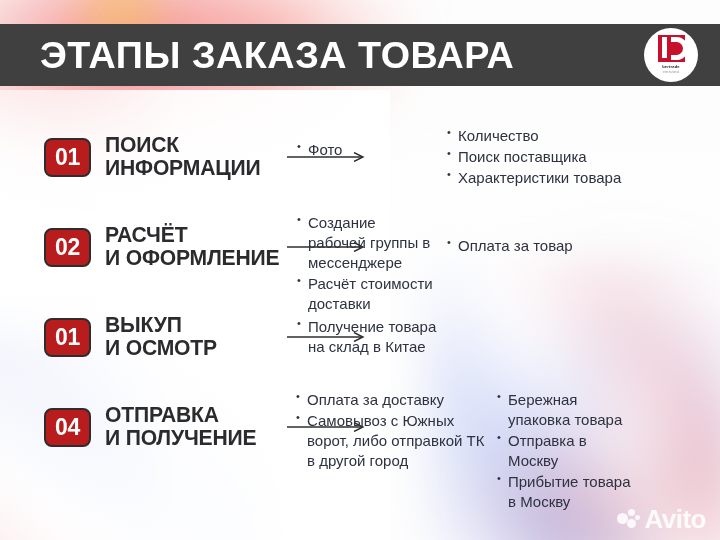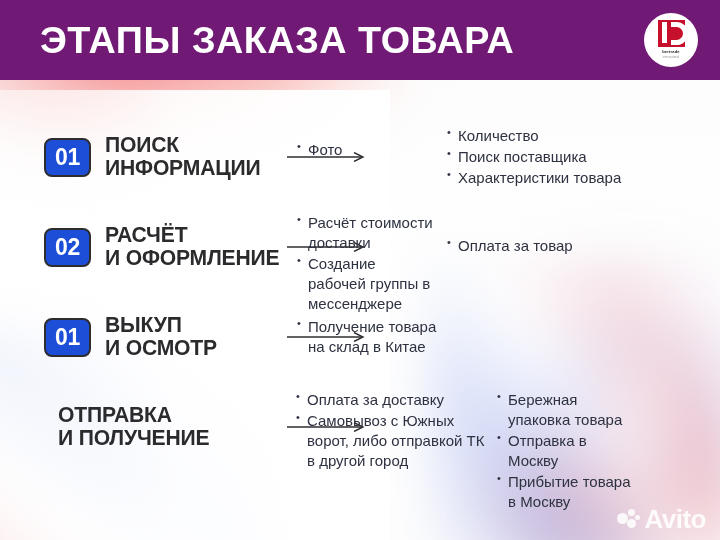--- a/index.html
+++ b/index.html
@@ -78,22 +78,22 @@
     position: absolute; inset: 0;
     background: linear-gradient(180deg, rgba(255,255,255,0) 0%, rgba(255,255,255,.35) 34%, rgba(255,255,255,.62) 55%, rgba(255,255,255,.25) 100%);
   }
   .veil-left {
     position: absolute; left: 0; top: 90px; width: 390px; height: 450px;
     background: linear-gradient(90deg, rgba(255,255,255,.55) 0%, rgba(255,255,255,.92) 45%, rgba(255,255,255,.98) 100%);
   }
 
   
   .header-bar {
-    position: absolute; left: 0; top: 0; width: 720px; height: 80px;
-    background: #701a75;
+    position: absolute; left: 0; top: 24px; width: 720px; height: 62px;
+    background: #404040;
     display: flex; align-items: center;
     z-index: 4;
   }
   .header-title {
     margin-left: 40px;
     color: #ffffff;
     font-family: "Liberation Sans Narrow", "Liberation Sans", sans-serif;
     font-size: 37px;
     font-weight: bold;
     letter-spacing: .5px;
@@ -147,21 +147,21 @@
   }
   .step-left {
     width: 286px;
     display: flex; align-items: center;
     padding-left: 44px;
     box-sizing: border-box;
     height: 90px;
   }
   .badge {
     width: 47px; height: 39px;
-    background: #1d4ed8;
+    background: #b91c1c;
     border: 2.5px solid #2d2d30;
     border-radius: 8px;
     display: flex; align-items: center; justify-content: center;
     flex: 0 0 auto;
     box-sizing: border-box;
   }
   .badge span {
     color: #ffffff;
     font-family: "Liberation Sans Narrow", "Liberation Sans", sans-serif;
     font-size: 23px; font-weight: bold; line-height: 1;
@@ -301,22 +301,22 @@
           <div>РАСЧЁТ</div>
           <div>И ОФОРМЛЕНИЕ</div>
         </div>
       </div>
       <svg class="arrow" viewBox="0 0 83 10">
         <line x1="1" y1="5" x2="76" y2="5" stroke="#2e2e32" stroke-width="1.4"></line>
         <polyline points="68,0.5 77,5 68,9.5" fill="none" stroke="#2e2e32" stroke-width="1.4"></polyline>
       </svg>
       <div class="col col-b">
         <ul>
+          <li>Создание рабочей группы в мессенджере</li>
           <li>Расчёт стоимости доставки</li>
-          <li>Создание рабочей группы в мессенджере</li>
         </ul>
       </div>
       <div class="col col-c">
         <ul>
           <li>Оплата за товар</li>
         </ul>
       </div>
     </div>
 
     <div class="step-row r3">
@@ -335,20 +335,23 @@
       </svg>
       <div class="col col-b">
         <ul>
           <li>Получение товара на склад в Китае</li>
         </ul>
       </div>
     </div>
 
     <div class="step-row r4">
       <div class="step-left">
+        <div class="badge">
+          <span>04</span>
+        </div>
         <div class="step-title">
           <div>ОТПРАВКА</div>
           <div>И ПОЛУЧЕНИЕ</div>
         </div>
       </div>
       <svg class="arrow" viewBox="0 0 83 10">
         <line x1="1" y1="5" x2="76" y2="5" stroke="#2e2e32" stroke-width="1.4"></line>
         <polyline points="68,0.5 77,5 68,9.5" fill="none" stroke="#2e2e32" stroke-width="1.4"></polyline>
       </svg>
       <div class="col col-c">

